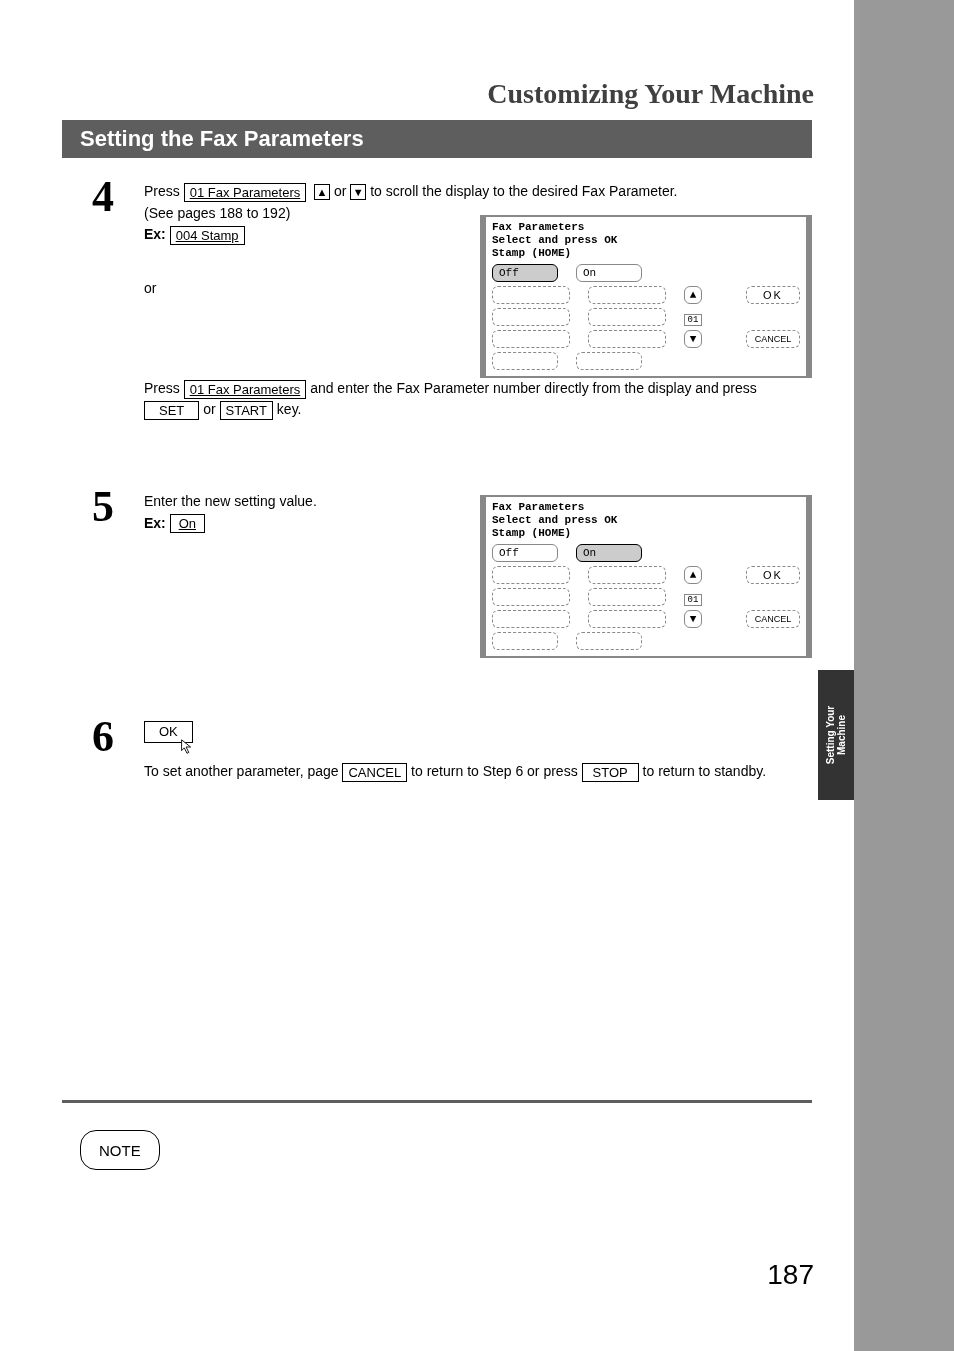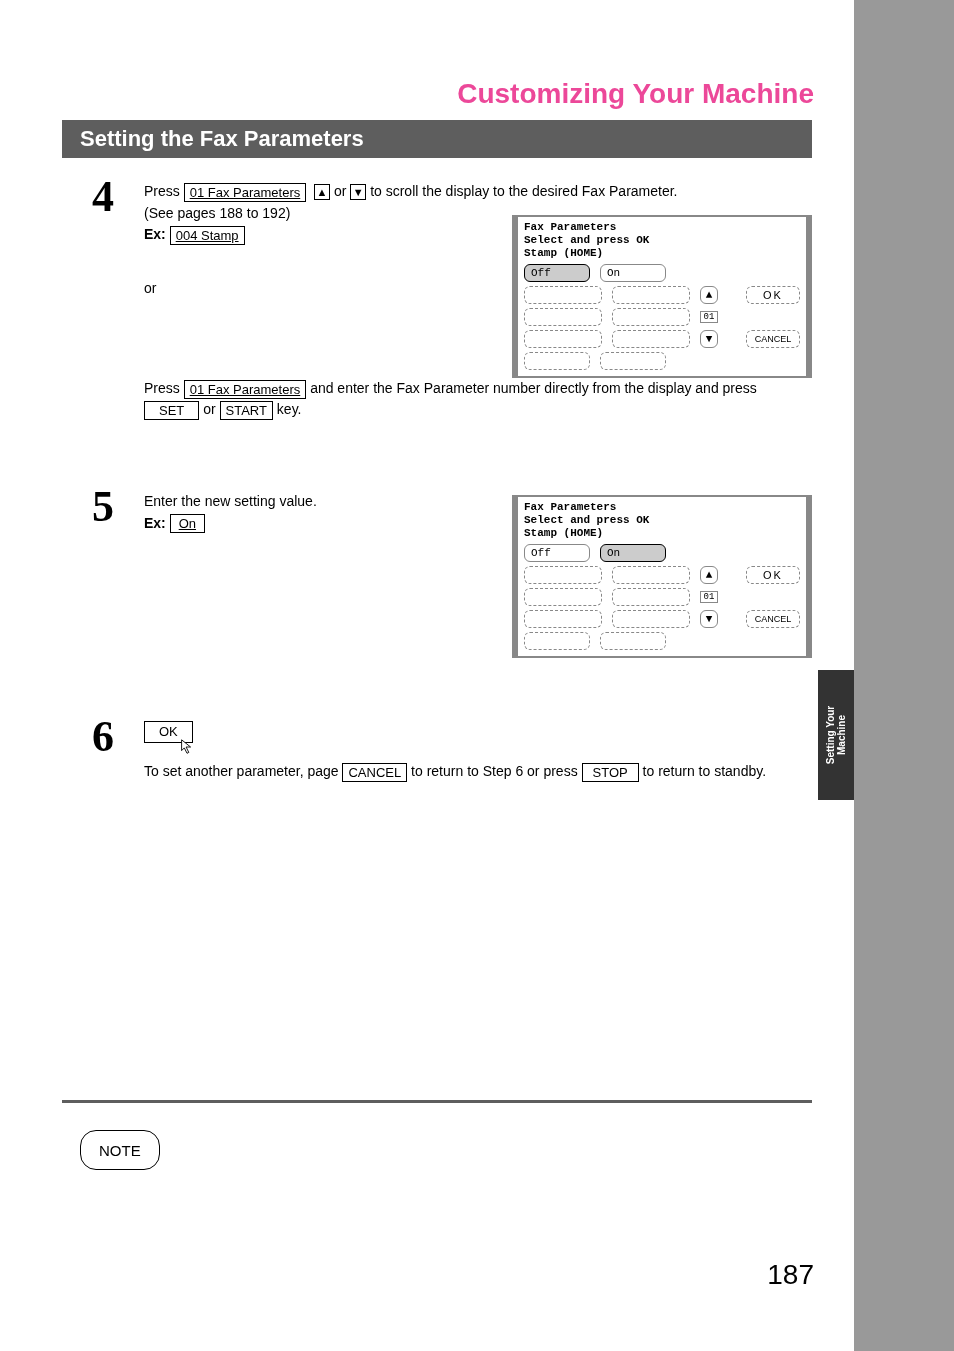--- a/index.html
+++ b/index.html
@@ -1,32 +1,32 @@
 <!DOCTYPE html>
 <html><head>
 <meta charset="utf-8">
 <style>
   * { box-sizing: border-box; margin: 0; padding: 0; }
   body { font-family: Arial, Helvetica, sans-serif; font-size: 14px; color: #000; position: relative; width: 954px; height: 1351px; }
   .gray-band { position: absolute; top: 0; right: 0; width: 100px; height: 1351px; background: #999; }
   .side-tab { position: absolute; right: 100px; top: 670px; width: 36px; height: 130px; background: #333; color: #fff; display: flex; align-items: center; justify-content: center; }
   .side-tab div { transform: rotate(-90deg); font-size: 10px; font-weight: bold; line-height: 11px; text-align: center; white-space: pre; }
-  .page-title { position: absolute; top: 78px; right: 140px; color: #ec4899; font-size: 28px; font-weight: bold; }
+  .page-title { position: absolute; top: 78px; right: 140px; color: #404040; font-size: 28px; font-weight: bold; font-family: Liberation Serif, serif; }
   .section-bar { position: absolute; top: 120px; left: 62px; width: 750px; height: 38px; background: #5e5e5e; color: #fff; font-size: 22px; font-weight: bold; padding: 6px 18px; }
   .content { position: absolute; top: 175px; left: 92px; width: 720px; }
   .step { display: flex; margin-bottom: 30px; }
   .step .num { font-size: 44px; font-weight: bold; font-family: "Times New Roman", serif; width: 52px; flex-shrink: 0; line-height: 1; }
   .step .body { flex: 1; padding-top: 6px; line-height: 1.55; }
   .key { border: 1px solid #000; padding: 0 5px; font-size: 13px; display: inline-block; line-height: 17px; vertical-align: middle; text-decoration: underline; }
   .keyplain { border: 1px solid #000; padding: 0 5px; font-size: 13px; display: inline-block; line-height: 17px; vertical-align: middle; }
   .arrowbox { border: 1px solid #000; width: 16px; height: 16px; display: inline-flex; align-items: center; justify-content: center; font-size: 11px; vertical-align: middle; }
   .ex { font-weight: bold; }
-  .lcd { position: absolute; right: 0; width: 300px; border: 2px solid #888; border-left-width: 6px; border-right-width: 6px; padding: 4px 6px 2px; font-family: "Courier New", monospace; font-size: 11px; background: #fff; }
+  .lcd { position: absolute; right: 0; width: 332px; border: 2px solid #888; border-left-width: 6px; border-right-width: 6px; padding: 4px 6px 2px; font-family: "Courier New", monospace; font-size: 11px; background: #fff; }
   .lcd .hdr { font-weight: bold; margin-bottom: 4px; line-height: 13px; white-space: pre; }
-  .lcd-row { display: flex; gap: 10px; margin-bottom: 4px; align-items: center; }
+  .lcd-row { display: flex; gap: 18px; margin-bottom: 4px; align-items: flex-end; }
   .lcd-btn { border: 1px dashed #888; border-radius: 6px; height: 18px; flex: 1; display: flex; align-items: center; justify-content: flex-start; padding: 0 6px; font-size: 11px; }
   .lcd-btn.sel { border-style: solid; border-color: #000; background: #ccc; }
   .lcd-btn.sm { flex: 0 0 18px; justify-content: center; padding: 0; }
   .lcd-btn.ok { flex: 0 0 54px; justify-content: center; font-family: Arial; letter-spacing: 2px; }
   .lcd-btn.cancel { flex: 0 0 54px; justify-content: center; font-family: Arial; font-size: 9px; }
   .lcd-ind { width: 18px; text-align: center; font-size: 9px; }
   .okbtn { border: 1px solid #000; padding: 0 14px; font-size: 13px; display: inline-block; position: relative; }
   .cursor { width: 18px; height: 18px; position: absolute; right: -4px; bottom: -14px; }
   .cursor svg { width: 100%; height: 100%; }
   .hr-bottom { position: absolute; top: 1100px; left: 62px; width: 750px; height: 3px; background: #5e5e5e; }

